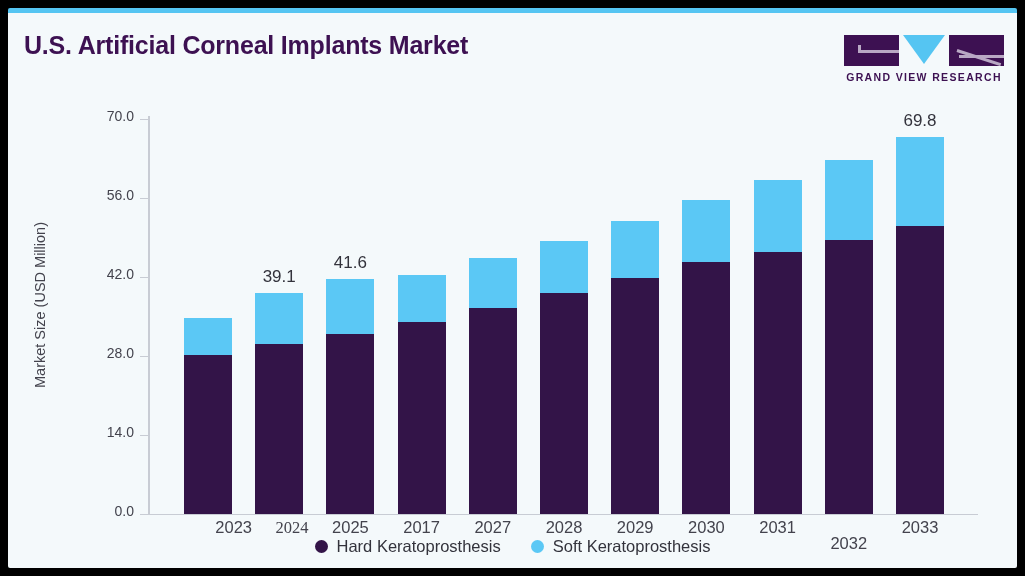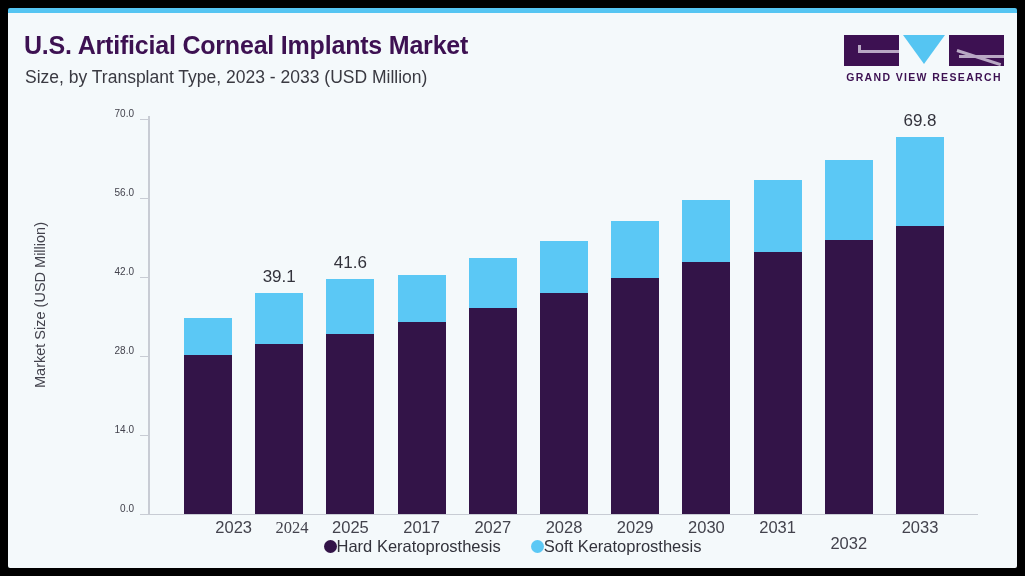--- a/index.html
+++ b/index.html
@@ -63,21 +63,21 @@
   
   #plot{position:absolute;left:0;top:88px;width:1009px;height:472px;}
   #ylabel{
     position:absolute;left:-128px;top:196px;
     width:320px;text-align:center;
     font-size:14.5px;color:#43434d;
     transform:rotate(-90deg);
   }
   .ytick-label{
     position:absolute;left:60px;width:66px;
-    text-align:right;font-size:10px;color:#43434d;
+    text-align:right;font-size:14px;color:#43434d;
   }
   .ytick-mark{position:absolute;left:132px;width:9px;height:1px;background:#c8ccd4;}
   #yaxis-line{position:absolute;left:140px;top:15px;width:1.5px;height:398px;background:#c8ccd4;}
   #xaxis-line{position:absolute;left:140px;top:412.7px;width:830px;height:1.5px;background:#c8ccd4;}
   .bar-group{position:absolute;bottom:59.3px;width:48px;}
   .seg{width:100%;display:block;}
   .seg-hard{background:#331448;}
   .seg-soft{background:#5bc8f5;}
   .bar-value{
     position:absolute;left:-20px;width:88px;
@@ -86,32 +86,31 @@
   }
   .xtick-label{
     position:absolute;top:417px;width:88px;
     text-align:center;font-size:16.5px;color:#43434d;
   }
   
   #legend{
     position:absolute;left:0;bottom:12px;width:1009px;
     display:flex;justify-content:center;align-items:center;gap:30px;
   }
-  .legend-item{display:flex;align-items:center;}
+  .legend-item{display:flex;align-items:center;gap:9px;}
   .legend-dot{width:13px;height:13px;border-radius:50%;display:block;}
   .legend-label{font-size:16.5px;color:#33333c;white-space:nowrap;}
 </style>
 </head>
 <body>
 
 <div id="card">
 
   <div id="header">
     <div id="title">U.S. Artificial Corneal Implants Market</div>
-    <div id="subtitle">Size, by Transplant Type, 2023 - 2033 (USD Million)</div>
 
     <div id="logo">
       <div class="logo-row">
         <div class="logo-box" id="logo-box-left">
           <span class="logo-line" id="logo-left-h"></span>
           <span class="logo-line" id="logo-left-v"></span>
         </div>
         <div id="logo-tri"></div>
         <div class="logo-box" id="logo-box-right">
           <span class="logo-line" id="logo-right-diag"></span>

